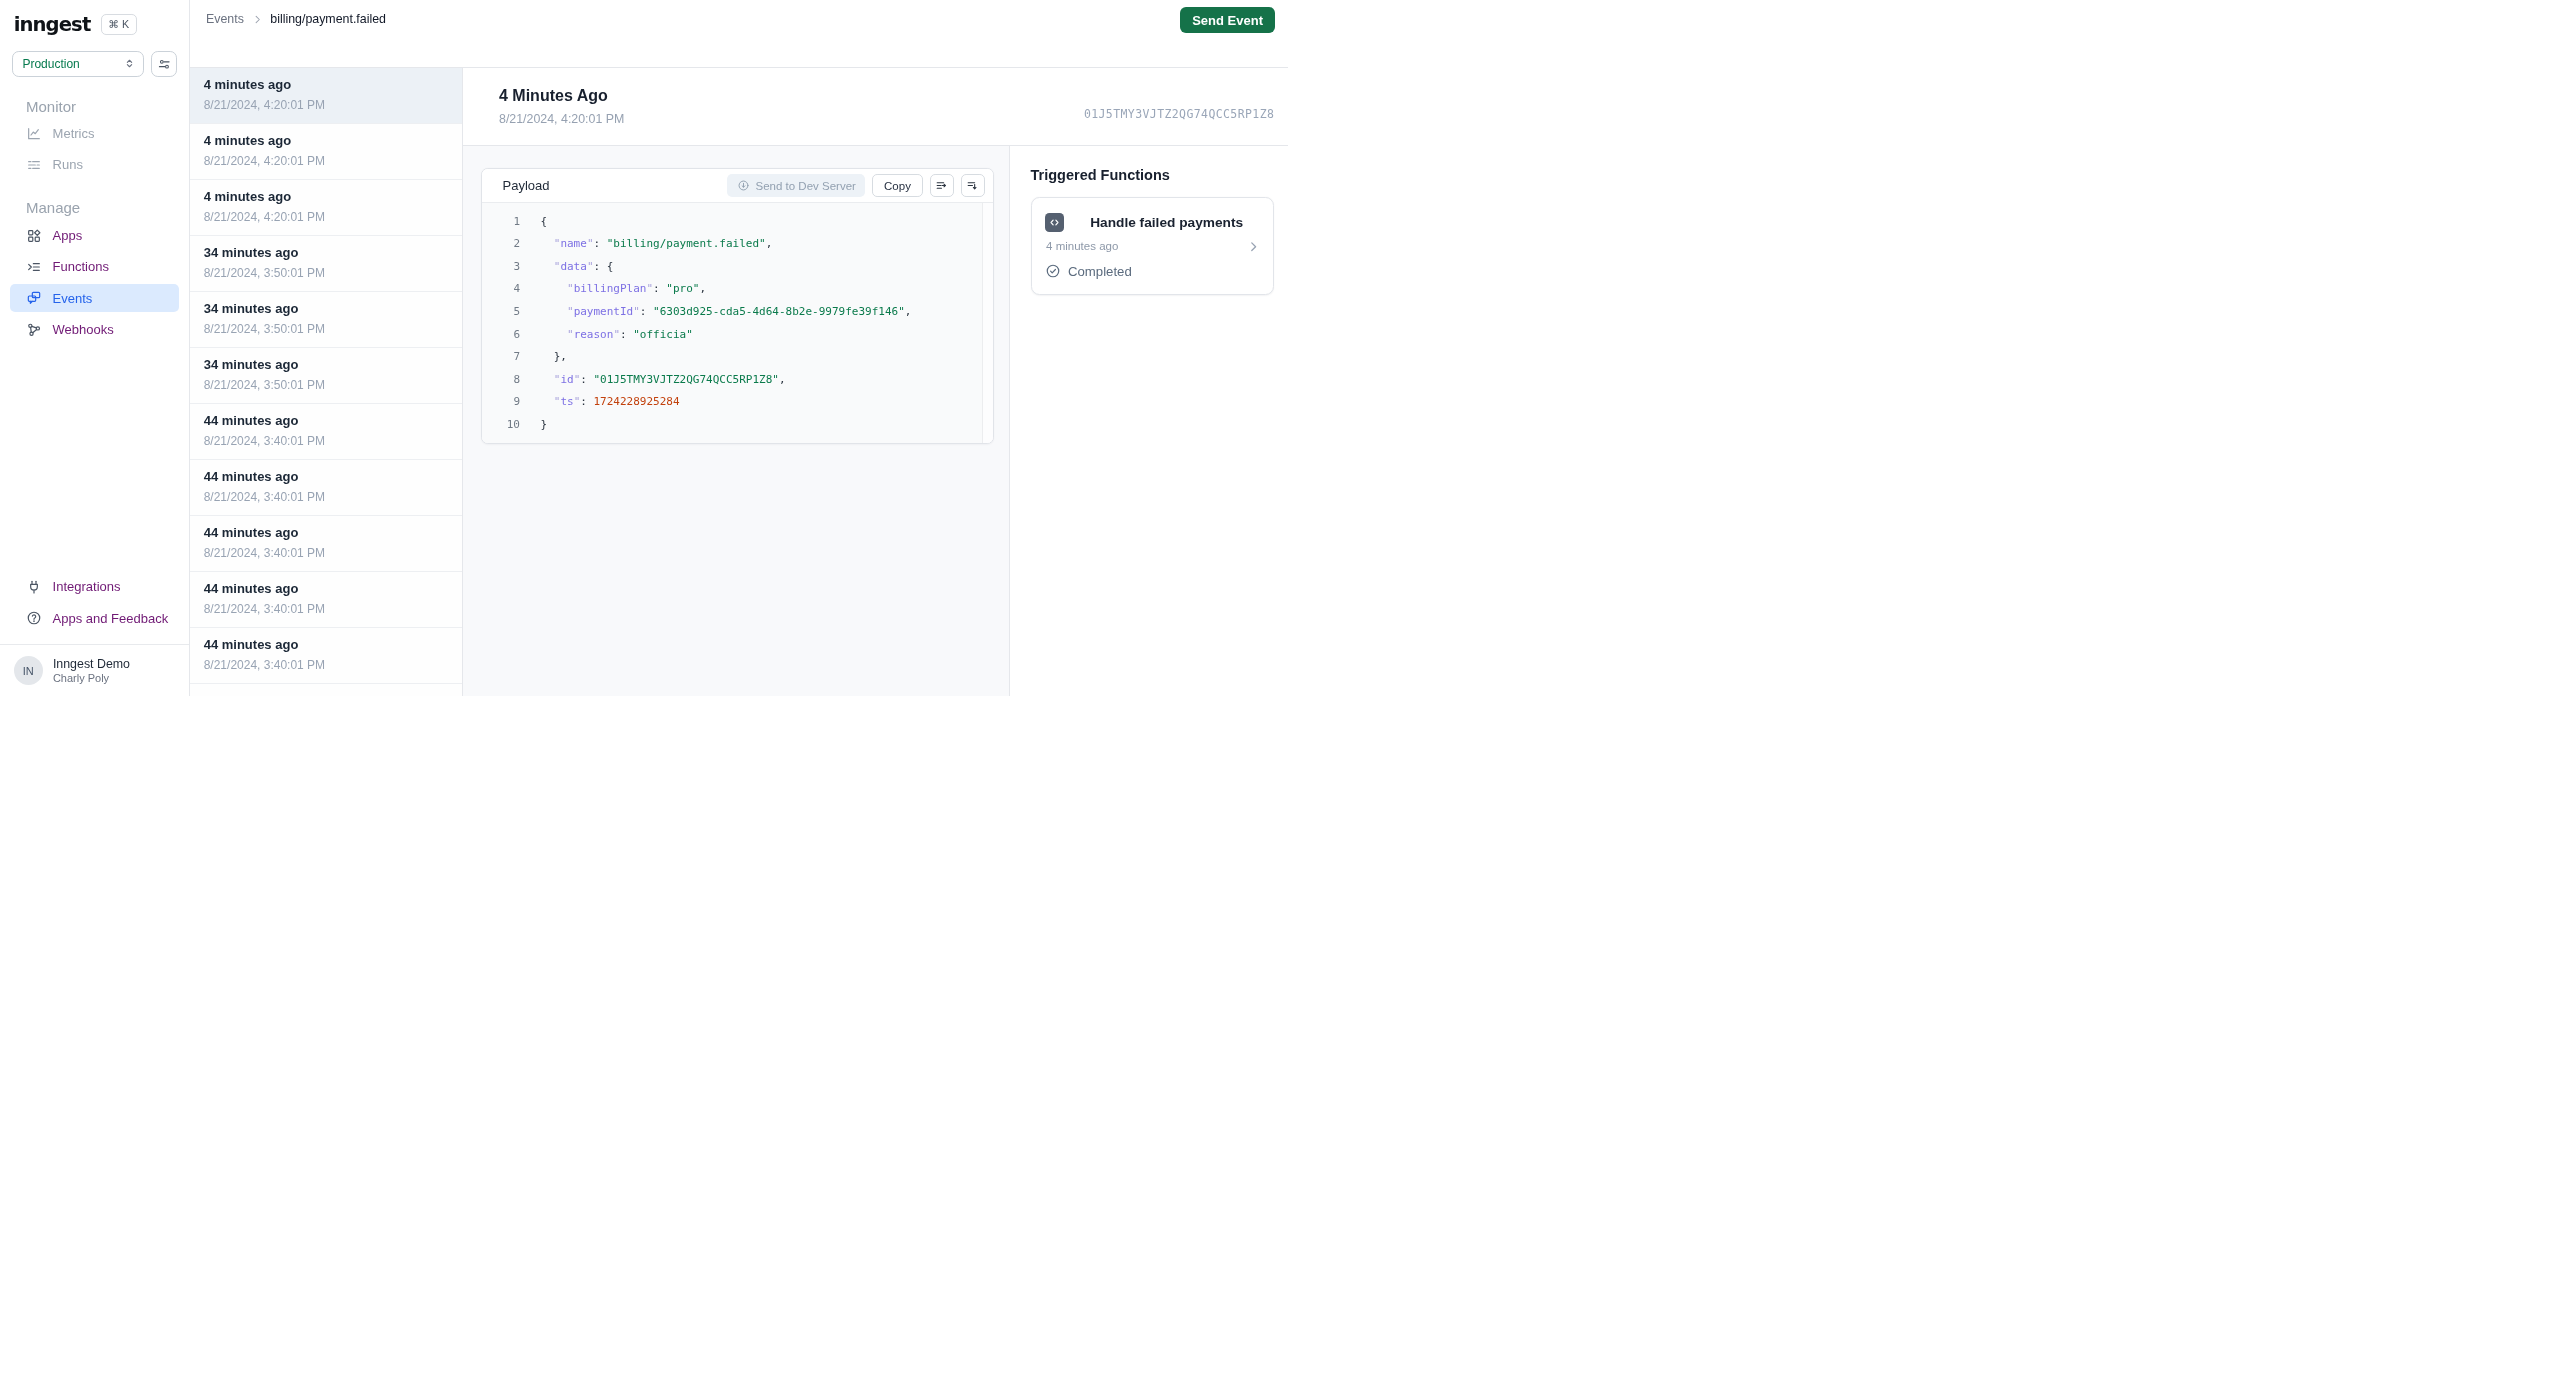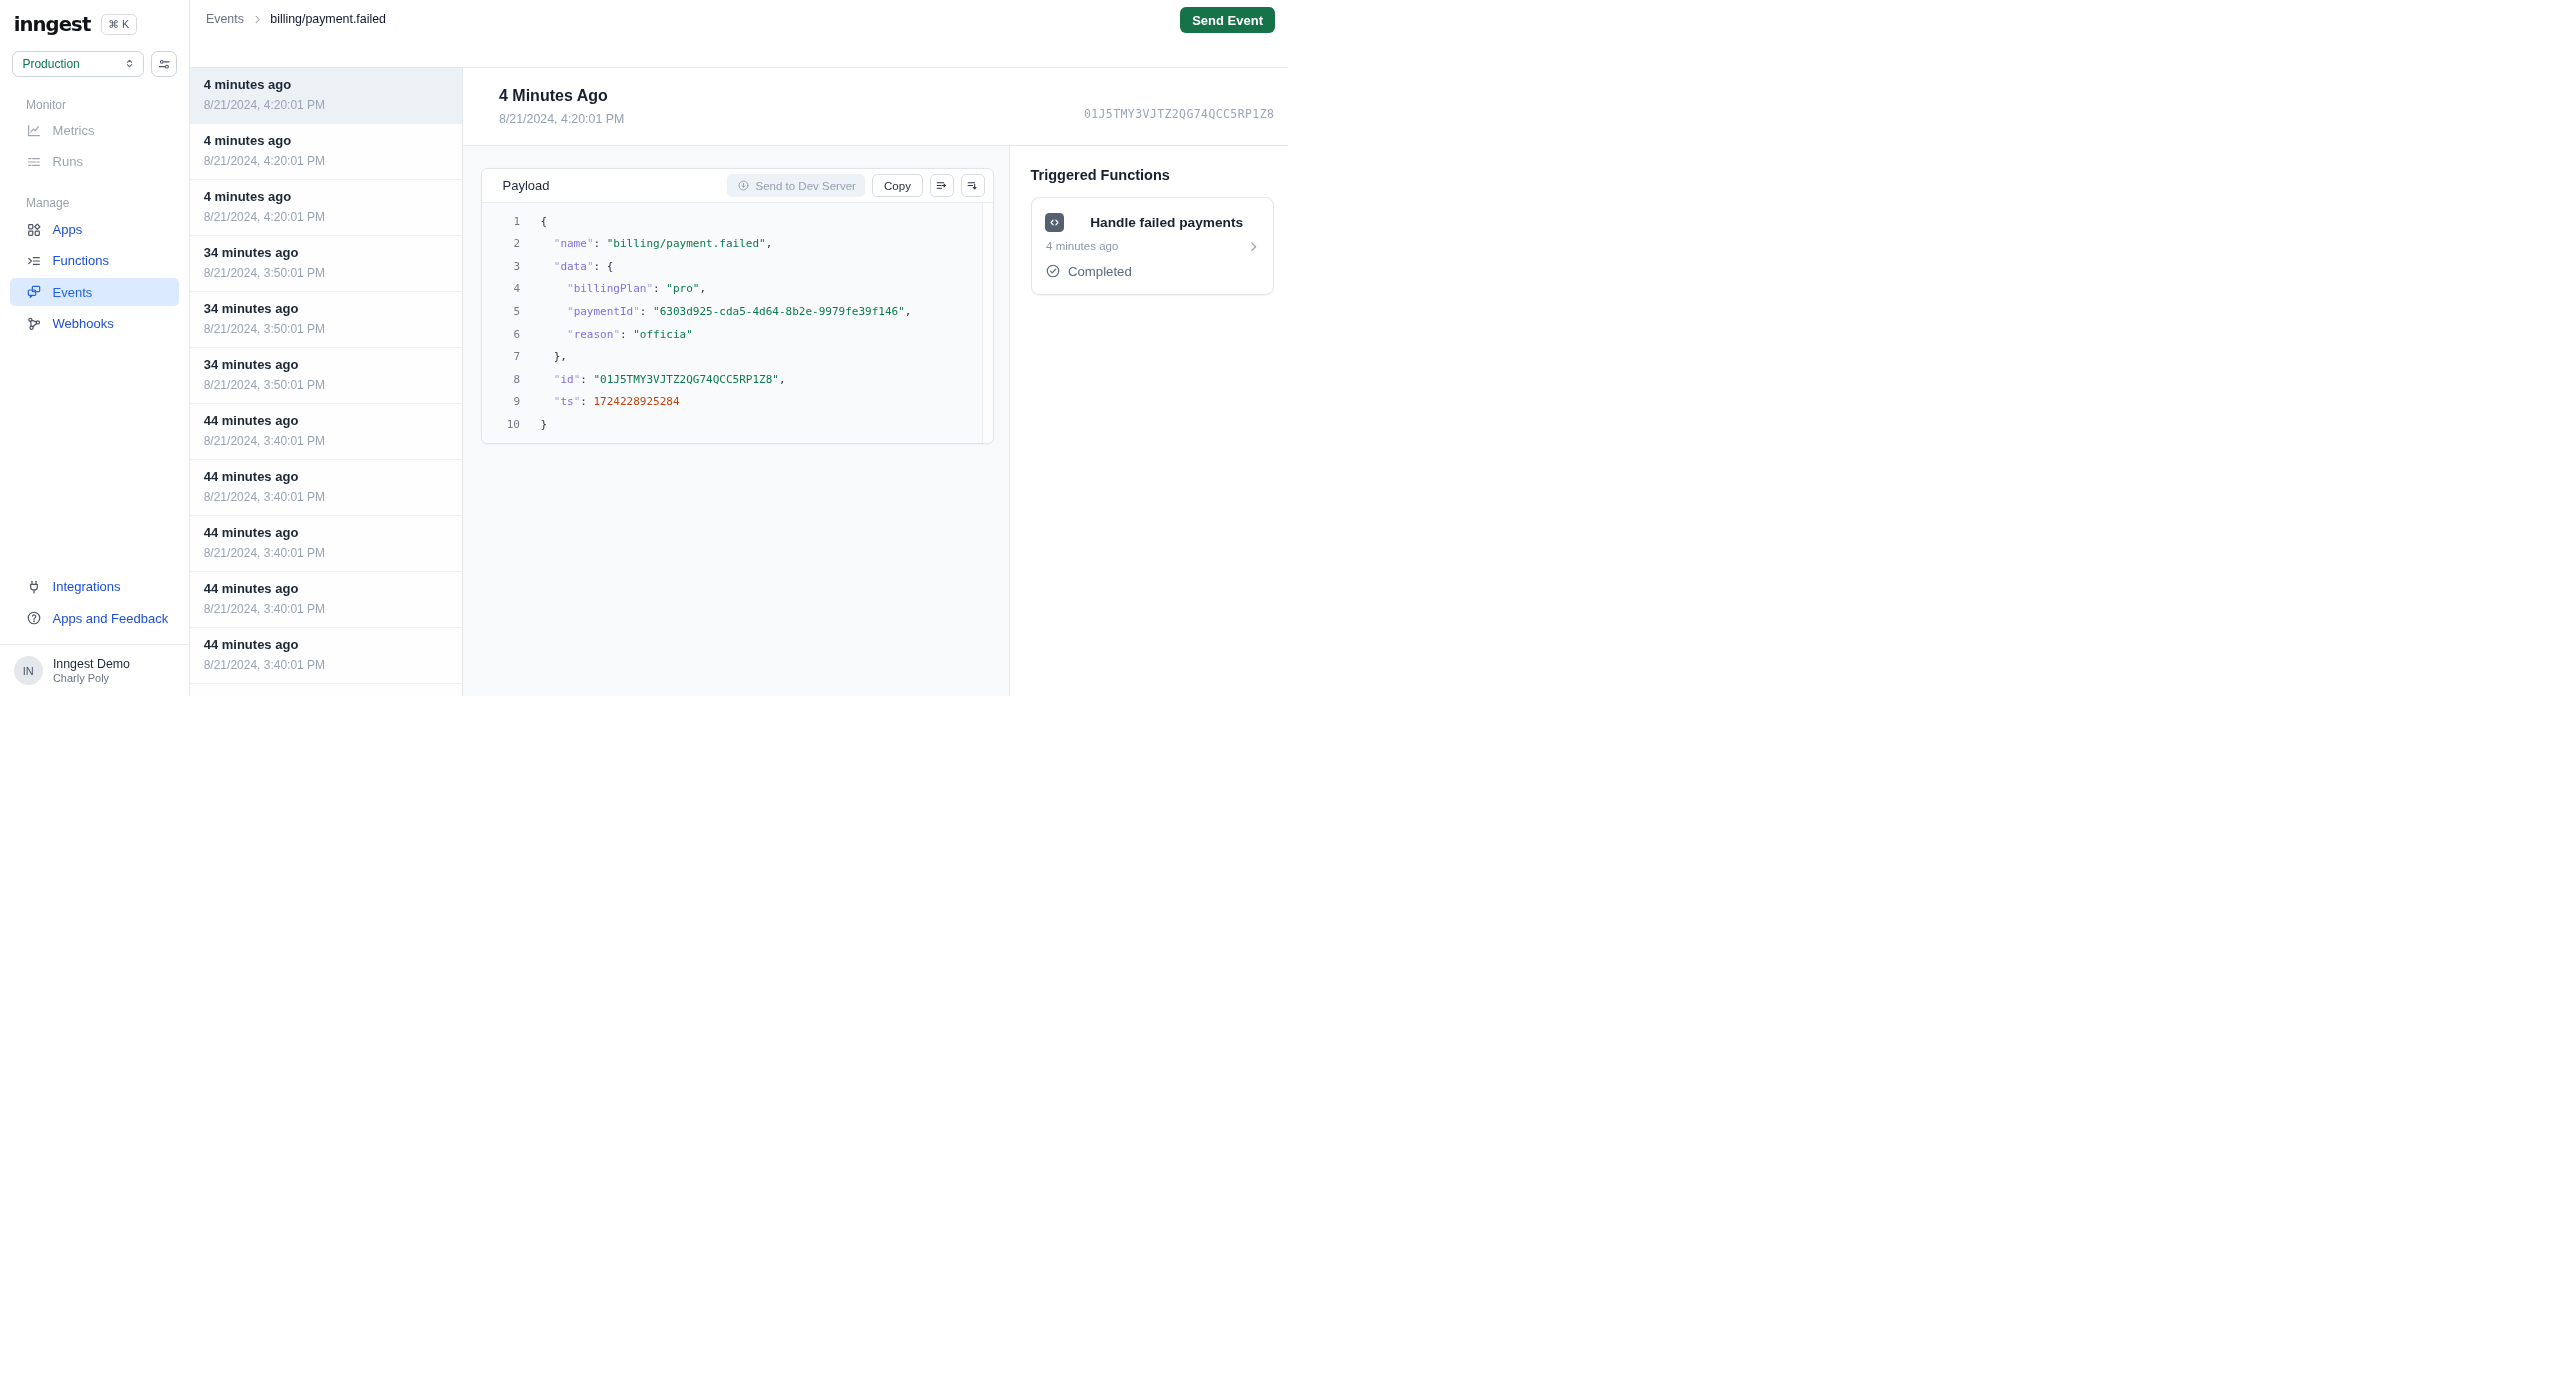--- a/index.html
+++ b/index.html
@@ -17,23 +17,23 @@
     color:#4B5563; background:#fff; cursor:pointer; }
   .workspace-row { display:flex; gap:6.8px; margin:14.5px 12px 0 12px; }
   .ws-select { flex:1; height:26.5px; border:0.9px solid #CBD2D9; border-radius:6.8px;
     background:#fff; display:flex; align-items:center; justify-content:space-between;
     padding:0 6.8px 0 9.4px; font-size:12px; font-weight:500; color:#067A4E; cursor:pointer;
     font-family:"Liberation Sans", sans-serif; }
   .ws-select svg { color:#6B7280; }
   .ws-filter { width:26.5px; height:26.5px; border:0.9px solid #CBD2D9; border-radius:6.8px;
     background:#fff; display:flex; align-items:center; justify-content:center;
     color:#4B5563; cursor:pointer; }
-  .nav-label { margin:20.5px 12px 5.1px 26px; font-size:12px; color:#9AA3AE; }
+  .nav-label { margin:20.5px 12px 5.1px 26px; font-size:15px; color:#9AA3AE; }
   .nav-item { display:flex; align-items:center; gap:11px; height:28px; margin:3.4px 10.2px;
-    padding:0 8.5px 0 15.4px; border-radius:5.1px; font-size:13px; color:#1d4ed8; cursor:pointer; }
+    padding:0 8.5px 0 15.4px; border-radius:5.1px; font-size:13px; color:#701a75; cursor:pointer; }
   .nav-item .nico { display:flex; width:16px; height:16px; color:#4B5563; }
   .nav-item.muted, .nav-item.muted .nico { color:#9CA5B0; }
   .nav-item.active { background:#DBEAFE; color:#2563EB; }
   .nav-item.active .nico { color:#2563EB; }
   .side-spacer { flex:1; }
   .side-divider { border-top:0.9px solid #E8EAED; margin-top:8.5px; }
   .user-row { display:flex; align-items:center; gap:10.2px; padding:11px 13.7px; cursor:pointer; }
   .avatar { width:29px; height:29px; border-radius:50%; background:#E4E7EB; color:#475569;
     font-size:11px; display:flex; align-items:center; justify-content:center; }
   .u-org { font-size:12.4px; color:#1F2937; }

